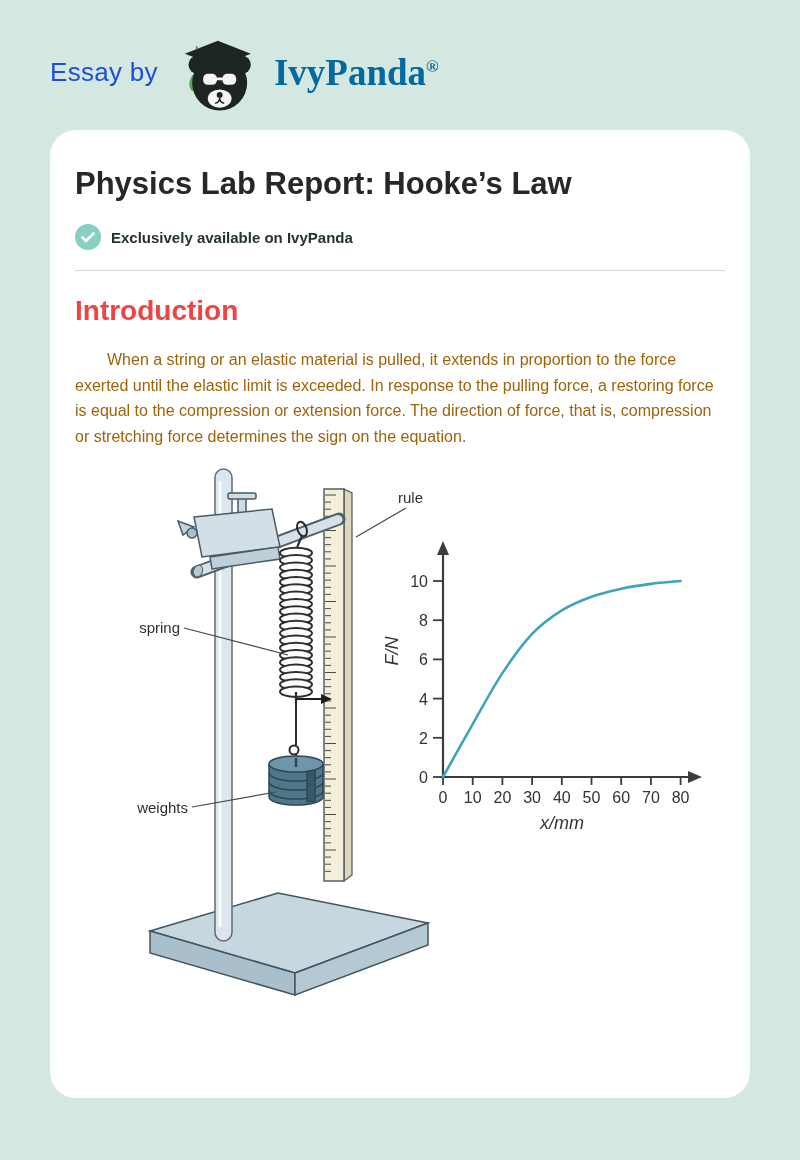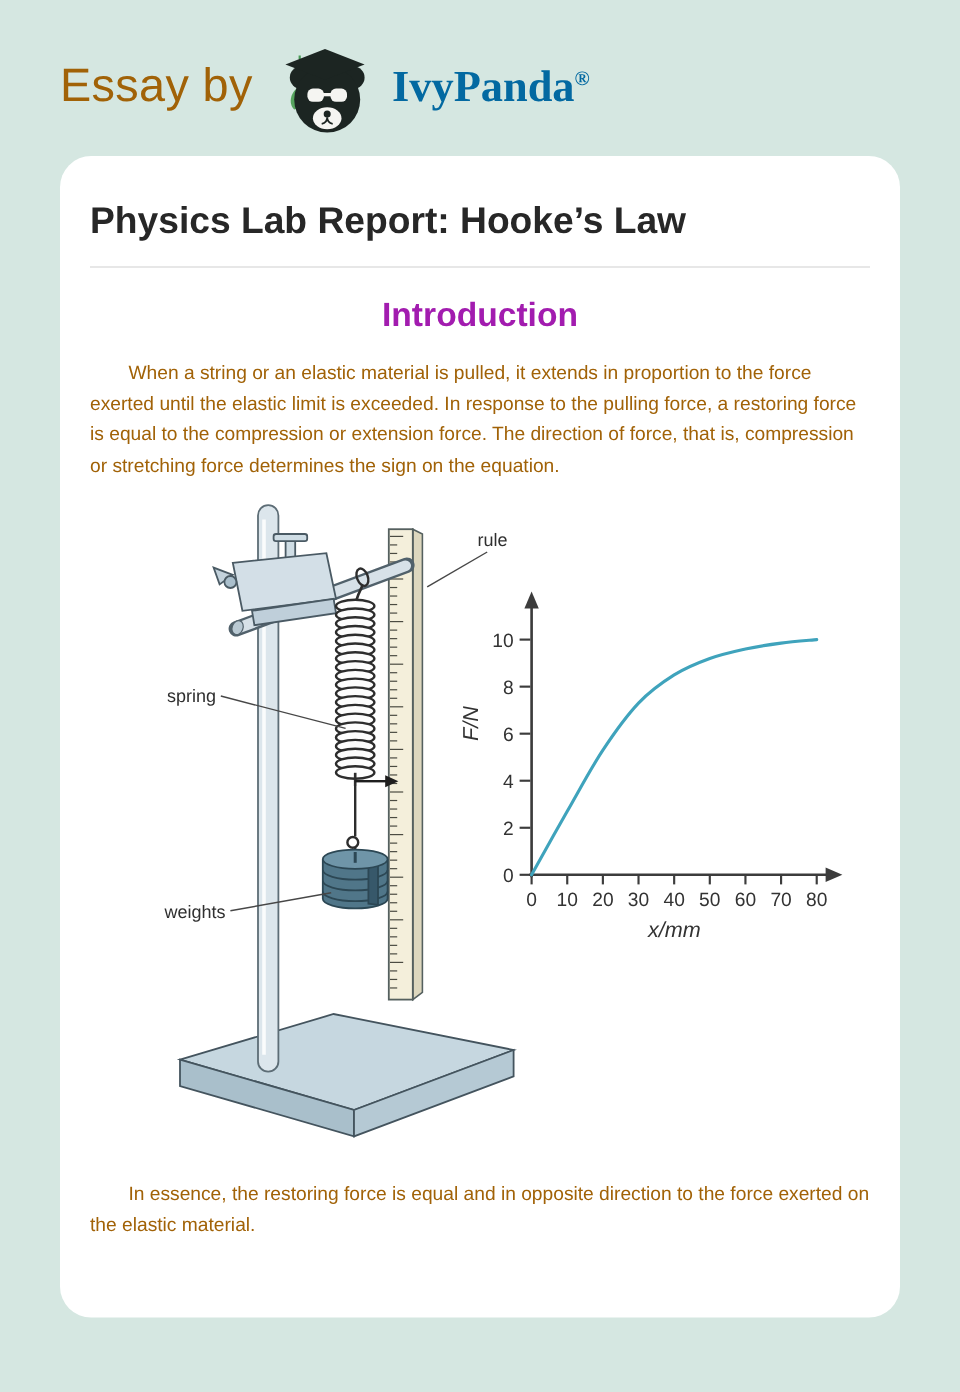--- a/index.html
+++ b/index.html
@@ -6,35 +6,35 @@
   body{
     width:800px;height:1160px;
     background:#d5e7e1;
     font-family:"Liberation Sans",sans-serif;
     overflow:hidden;
   }
   header{
     display:flex;align-items:center;gap:14px;
     padding:30px 0 0 50px;height:84px;box-sizing:content-box;
   }
-  .essay-by{font-size:39px;color:#a16207;letter-spacing:.3px;}
+  .essay-by{font-size:26px;color:#1d4ed8;letter-spacing:.3px;}
   .logo-wrap{display:inline-flex;align-items:center;}
   .brand{font-family:"Liberation Serif",serif;font-weight:700;font-size:37px;color:#0369a1;}
   .brand sup{font-size:17px;font-weight:700;vertical-align:super;}
   .card{
     margin:16px 50px 0;width:700px;height:968px;box-sizing:border-box;
     background:#ffffff;border-radius:26px;
     padding:36px 25px 0;
   }
   h1{margin:0;font-size:31px;line-height:36px;color:#272727;font-weight:700;}
   .badge{display:flex;align-items:center;gap:10px;margin-top:22px;}
   .badge-label{font-size:15px;font-weight:700;color:#243330;}
   .check-circle{width:26px;height:26px;display:inline-block;}
   hr{border:none;border-top:1px solid #d8d8d8;margin:20px 0 0;}
-  h2{margin:24px 0 0;font-size:28px;color:#a21caf;font-weight:700;text-align:center;}
+  h2{margin:24px 0 0;font-size:28px;color:#ef4444;font-weight:700;}
   p{margin:20px 0 0;font-size:16px;line-height:25.5px;color:#a16207;text-indent:32px;width:650px;}
   .figure{display:block;margin:12px 0 0 35px;}
   .fig-label{font-size:15px;fill:#2f2f2f;}
   .leader{stroke:#474747;stroke-width:1.2;}
   .axis{stroke:#3c3c3c;stroke-width:2.2;fill:none;}
   .tick{stroke:#3c3c3c;stroke-width:1.8;}
   .tick-label{font-size:16px;fill:#333;}
   .axis-title{font-size:18px;fill:#333;font-style:italic;}
 </style>
 </head>
@@ -57,20 +57,27 @@
       <circle cx="52" cy="69" r="3.2" fill="#1c2522"></circle>
       <path d="M52,72 q0,5 5,6 M52,72 q0,5 -5,6" stroke="#1c2522" stroke-width="1.6" fill="none"></path>
     </svg>
   </span>
   <span class="brand"><span>IvyPanda</span><sup>®</sup></span>
 </header>
 
 <main class="card">
   <h1>Physics Lab Report: Hooke’s Law</h1>
 
+  <div class="badge">
+    <svg class="check-circle" viewBox="0 0 26 26">
+      <circle cx="13" cy="13" r="13" fill="#87cfc3"></circle>
+      <polyline points="7.5,13.5 11,17 18.5,9.5" fill="none" stroke="#ffffff" stroke-width="2.6" stroke-linecap="round" stroke-linejoin="round"></polyline>
+    </svg>
+    <span class="badge-label">Exclusively available on IvyPanda</span>
+  </div>
 
   <hr>
 
   <h2>Introduction</h2>
 
   <p>When a string or an elastic material is pulled, it extends in proportion to the force exerted until the elastic limit is exceeded. In response to the pulling force, a restoring force is equal to the compression or extension force. The direction of force, that is, compression or stretching force determines the sign on the equation.</p>
 
   <svg class="figure" viewBox="0 0 600 550" width="600" height="550">
 
     <g>
@@ -256,14 +263,13 @@
         <text class="tick-label" x="511.2" y="342" text-anchor="middle">60</text>
         <text class="tick-label" x="540.9" y="342" text-anchor="middle">70</text>
         <text class="tick-label" x="570.6" y="342" text-anchor="middle">80</text>
       </g>
       <text class="axis-title" transform="rotate(-90 288 190)" x="288" y="190" text-anchor="middle">F/N</text>
       <text class="axis-title" x="452" y="368" text-anchor="middle">x/mm</text>
       <path fill="none" stroke="#3fa3bc" stroke-width="2.6" stroke-linecap="round" d="M333.0,316.0C337.9,307.2 352.8,280.4 362.7,263.1C372.6,245.8 382.5,227.1 392.4,212.1C402.3,197.1 412.2,183.4 422.1,172.9C432.0,162.5 441.9,155.6 451.8,149.4C461.7,143.2 471.6,139.3 481.5,135.7C491.4,132.1 501.3,130.0 511.2,127.8C521.1,125.7 531.0,124.2 540.9,122.9C550.8,121.6 565.6,120.5 570.6,120.0"></path>
     </g>
   </svg>
 
-  <p>In essence, the restoring force is equal and in opposite direction to the force exerted on the elastic material.</p>
 </main>
 
 </body></html>

